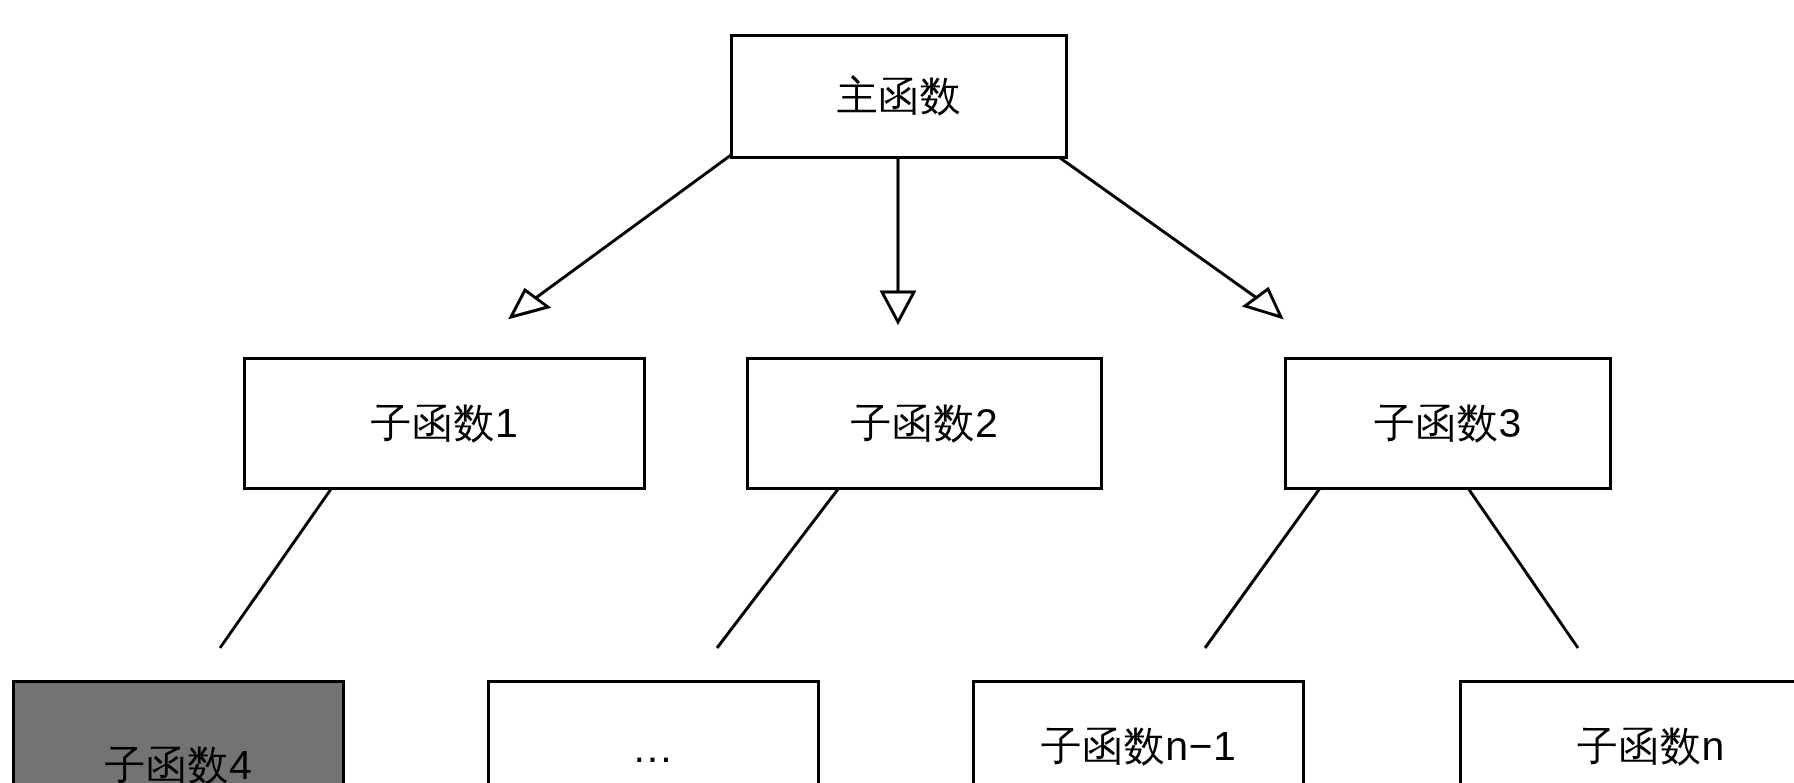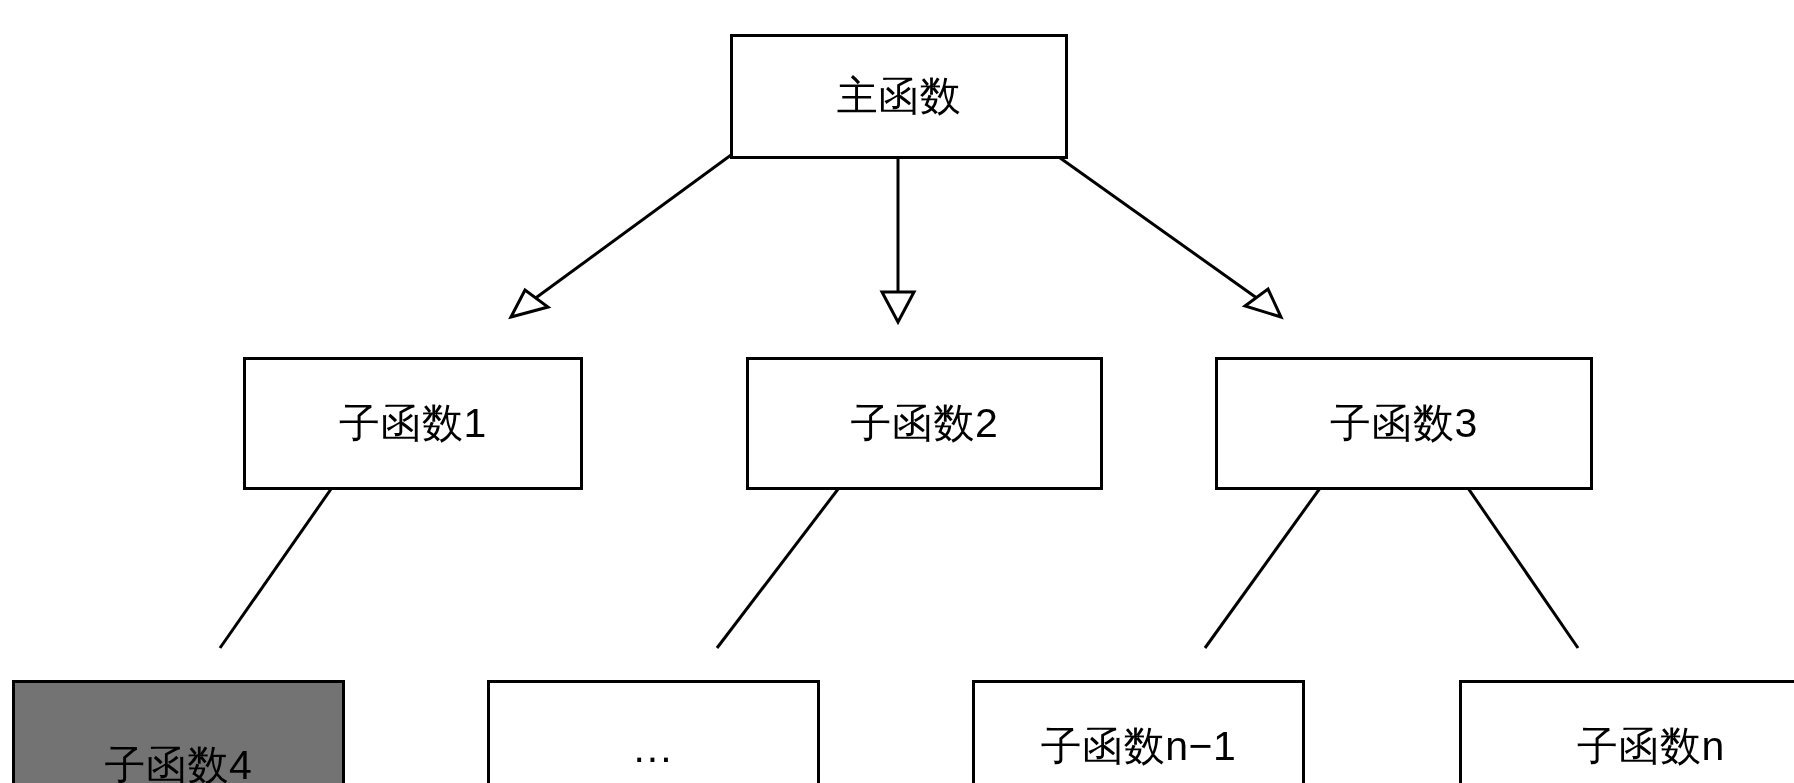--- a/index.html
+++ b/index.html
@@ -87,29 +87,29 @@
 
     <g>
       <line x1="1448" y1="459" x2="1578" y2="648" stroke="#000000" stroke-width="3"></line>
     </g>
   </svg>
 
   <div class="node-box" id="node-main" style="left: 730px; top: 2px; width: 338px; height: 125px; border-color: rgb(0, 0, 0); border-width: 3px; background: rgb(255, 255, 255);">
     <span class="node-label">主函数</span>
   </div>
 
-  <div class="node-box" id="node-sub1" style="left: 243px; top: 325px; width: 340px; height: 133px; border-color: rgb(0, 0, 0); border-width: 3px; background: rgb(255, 255, 255);">
+  <div class="node-box" id="node-sub1" style="left: 243px; top: 325px; width: 403px; height: 133px; border-color: rgb(0, 0, 0); border-width: 3px; background: rgb(255, 255, 255);">
     <span class="node-label">子函数1</span>
   </div>
 
   <div class="node-box" id="node-sub2" style="left: 746px; top: 325px; width: 357px; height: 133px; border-color: rgb(0, 0, 0); border-width: 3px; background: rgb(255, 255, 255);">
     <span class="node-label">子函数2</span>
   </div>
 
-  <div class="node-box" id="node-sub3" style="left: 1215px; top: 325px; width: 378px; height: 133px; border-color: rgb(0, 0, 0); border-width: 3px; background: rgb(255, 255, 255);">
+  <div class="node-box" id="node-sub3" style="left: 1284px; top: 325px; width: 328px; height: 133px; border-color: rgb(0, 0, 0); border-width: 3px; background: rgb(255, 255, 255);">
     <span class="node-label">子函数3</span>
   </div>
 
   <div class="node-box" id="node-sub4" style="left: 12px; top: 648px; width: 333px; height: 171px; border-color: rgb(0, 0, 0); border-width: 3px; background: #737373;">
     <span class="node-label">子函数4</span>
   </div>
 
   <div class="node-box" id="node-ellipsis" style="left: 487px; top: 648px; width: 333px; height: 133px; border-color: rgb(0, 0, 0); border-width: 3px; background: rgb(255, 255, 255);">
     <span class="node-label ellipsis-label">...</span>
   </div>

